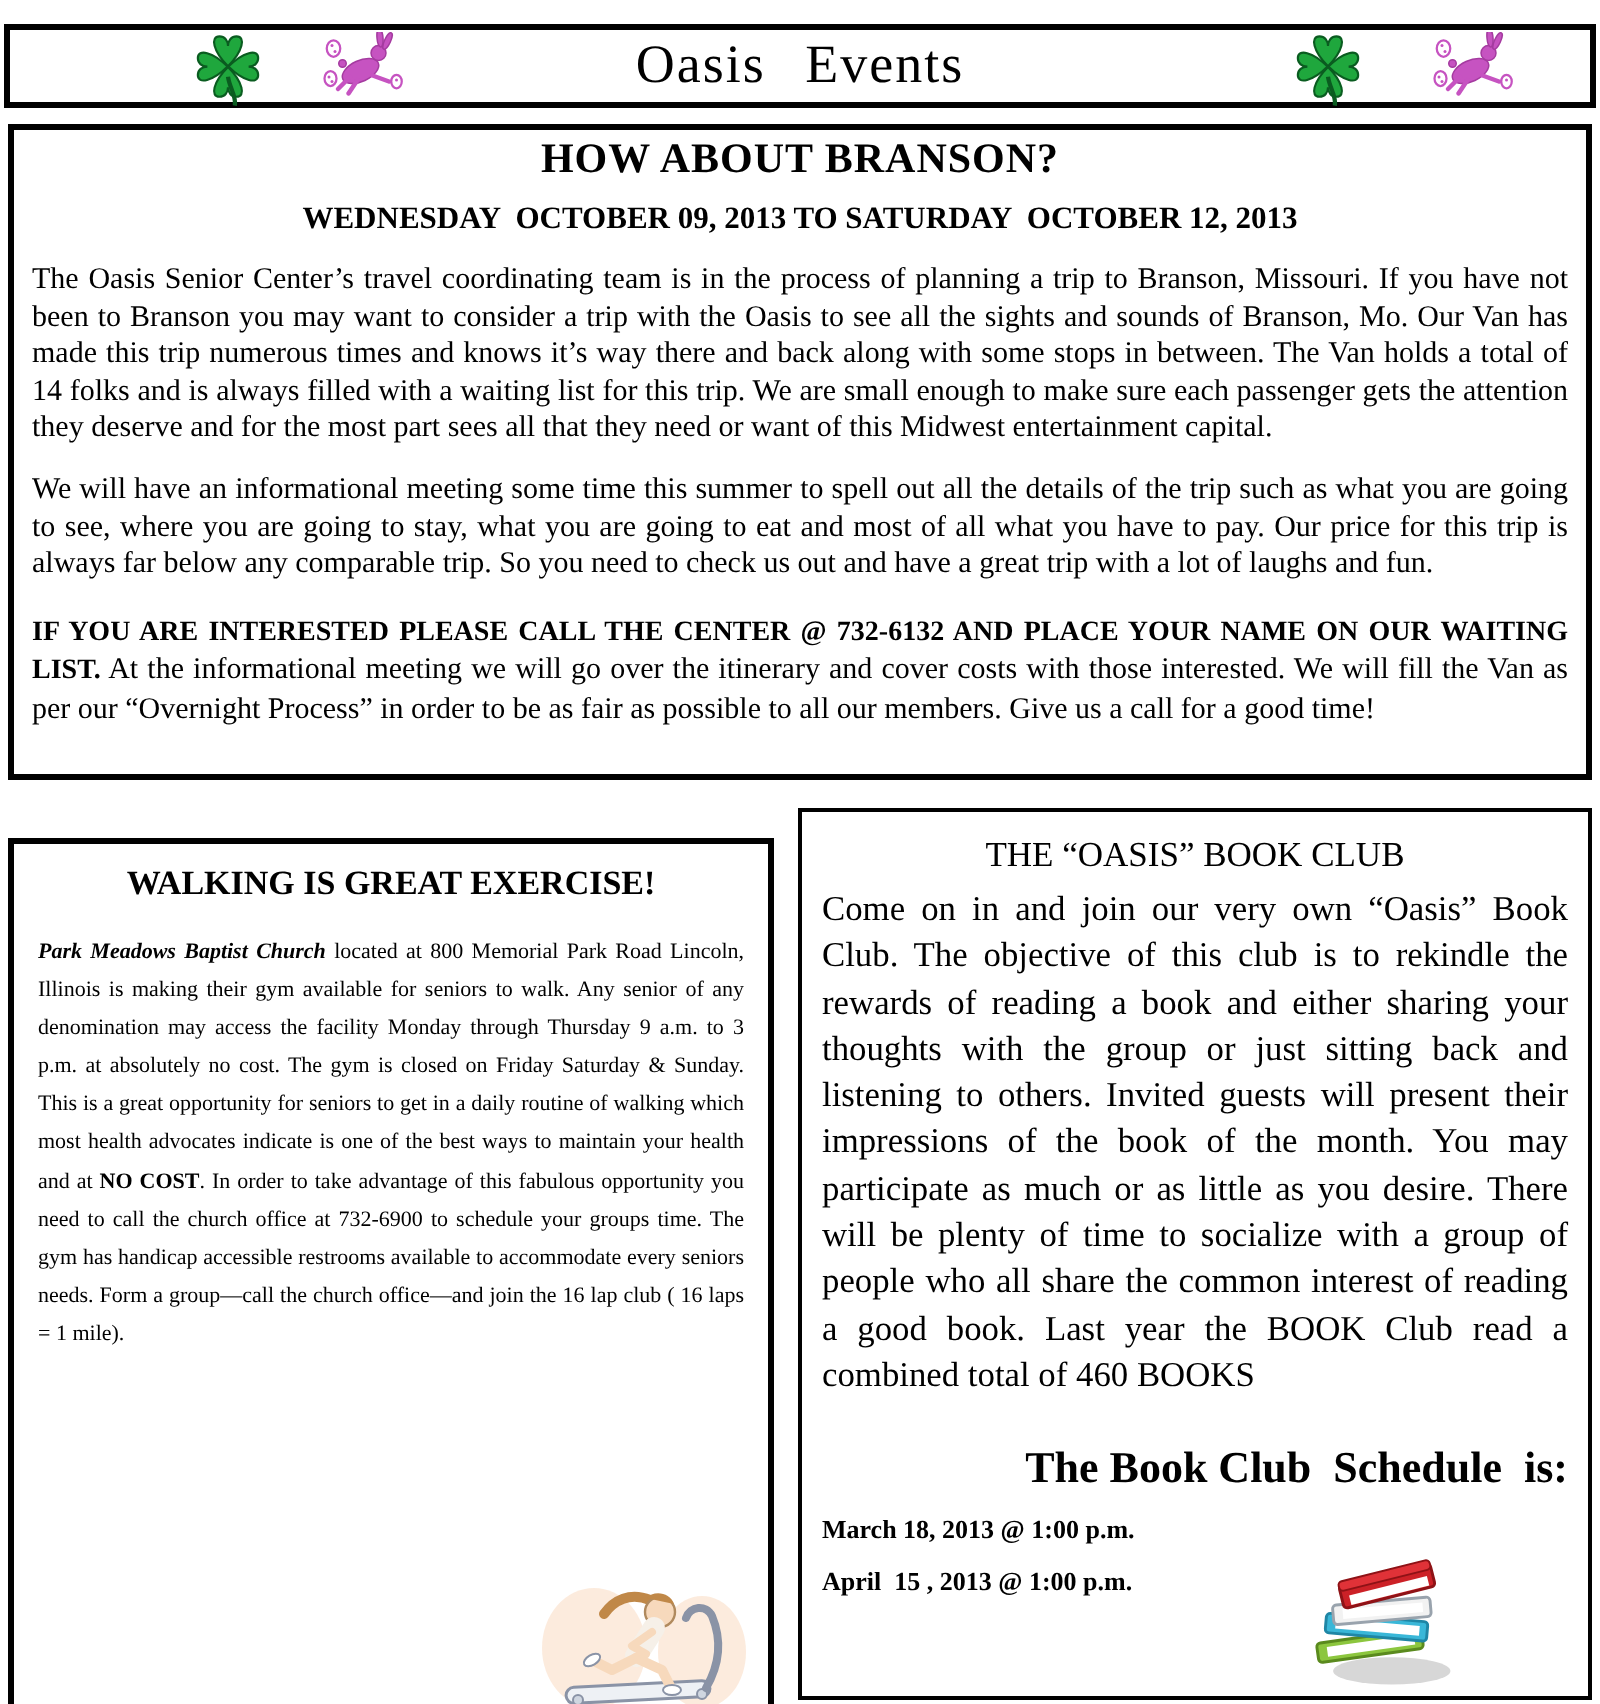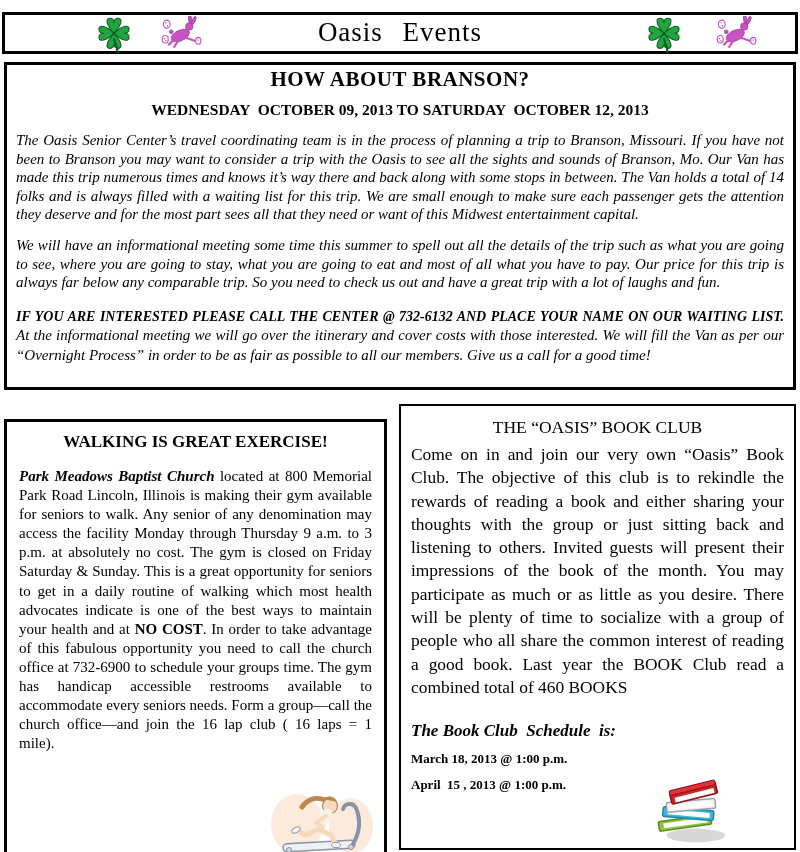--- a/index.html
+++ b/index.html
@@ -18,39 +18,39 @@
   .banner .icon{position:absolute;top:1px;}
   .icon-clover1{left:92px;}
   .icon-rabbit1{left:155px;top:5px;}
   .icon-clover2{left:642px;}
   .icon-rabbit2{left:710px;top:5px;}
 
   
   .branson{top:62px;left:4px;width:792px;height:328px;padding:0 9px 0 9px;}
   .branson-title{text-align:center;font-weight:bold;font-size:21px;letter-spacing:.5px;margin:2px 0 0 0;white-space:pre-wrap;}
   .branson-subtitle{text-align:center;font-weight:bold;font-size:15.5px;margin:9px 0 0 0;white-space:pre-wrap;}
-  .branson p.bodytext{font-size:15px;line-height:18.6px;text-align:justify;margin:12px 0 0 0;font-style:italic;}
+  .branson p.bodytext{font-size:15px;line-height:18.6px;text-align:justify;margin:12px 0 0 0;}
   .branson p.calltext{margin-top:15px;line-height:19.5px;}
   .call-bold{font-weight:bold;font-size:14px;}
   .call-rest{font-size:15px;}
 
   
   .walking{top:419px;left:4px;width:383px;height:440px;padding:6px 12px 0 12px;overflow:hidden;}
   .walking-title{text-align:center;font-weight:bold;font-size:17px;margin:4px 0 0 0;}
-  .walking-body{font-size:15px;line-height:19.1px;text-align:justify;margin:15px 0 0 0;}
+  .walking-body{font-size:11px;line-height:19.1px;text-align:justify;margin:15px 0 0 0;}
   .lead-bi{font-weight:bold;font-style:italic;}
   .inline-bold{font-weight:bold;}
   .walking-footer{font-weight:bold;font-size:16.6px;line-height:21px;text-align:justify;margin:24px 0 0 0;}
   .treadmill-wrap{position:absolute;left:260px;top:364px;}
 
   
   .bookclub{top:404px;left:399px;width:397px;height:446px;border-width:2px;padding:6px 10px 0 10px;overflow:hidden;}
   .bookclub-title{text-align:center;font-weight:normal;font-size:17.5px;margin:5px 0 0 0;}
   .bookclub-body{font-size:17.4px;line-height:23.3px;text-align:justify;margin:5px 0 0 0;}
-  .schedule-heading{text-align:left;font-weight:bold;font-size:17px;margin:22px 0 0 0;white-space:pre-wrap;font-style:italic;}
+  .schedule-heading{text-align:right;font-weight:bold;font-size:22px;margin:22px 0 0 0;white-space:pre-wrap;}
   .schedule-line{text-align:left;font-weight:bold;font-size:13px;margin:10px 0 0 0;white-space:pre-wrap;}
   .books-wrap{position:absolute;left:246px;top:370px;}
 </style>
 </head>
 <body>
 
 <div class="box banner">
   <span class="icon icon-clover1">
     <svg width="34" height="38" viewBox="0 0 40 44">
       <g fill="#1fa73d" stroke="#0a5c20" stroke-width="1">

